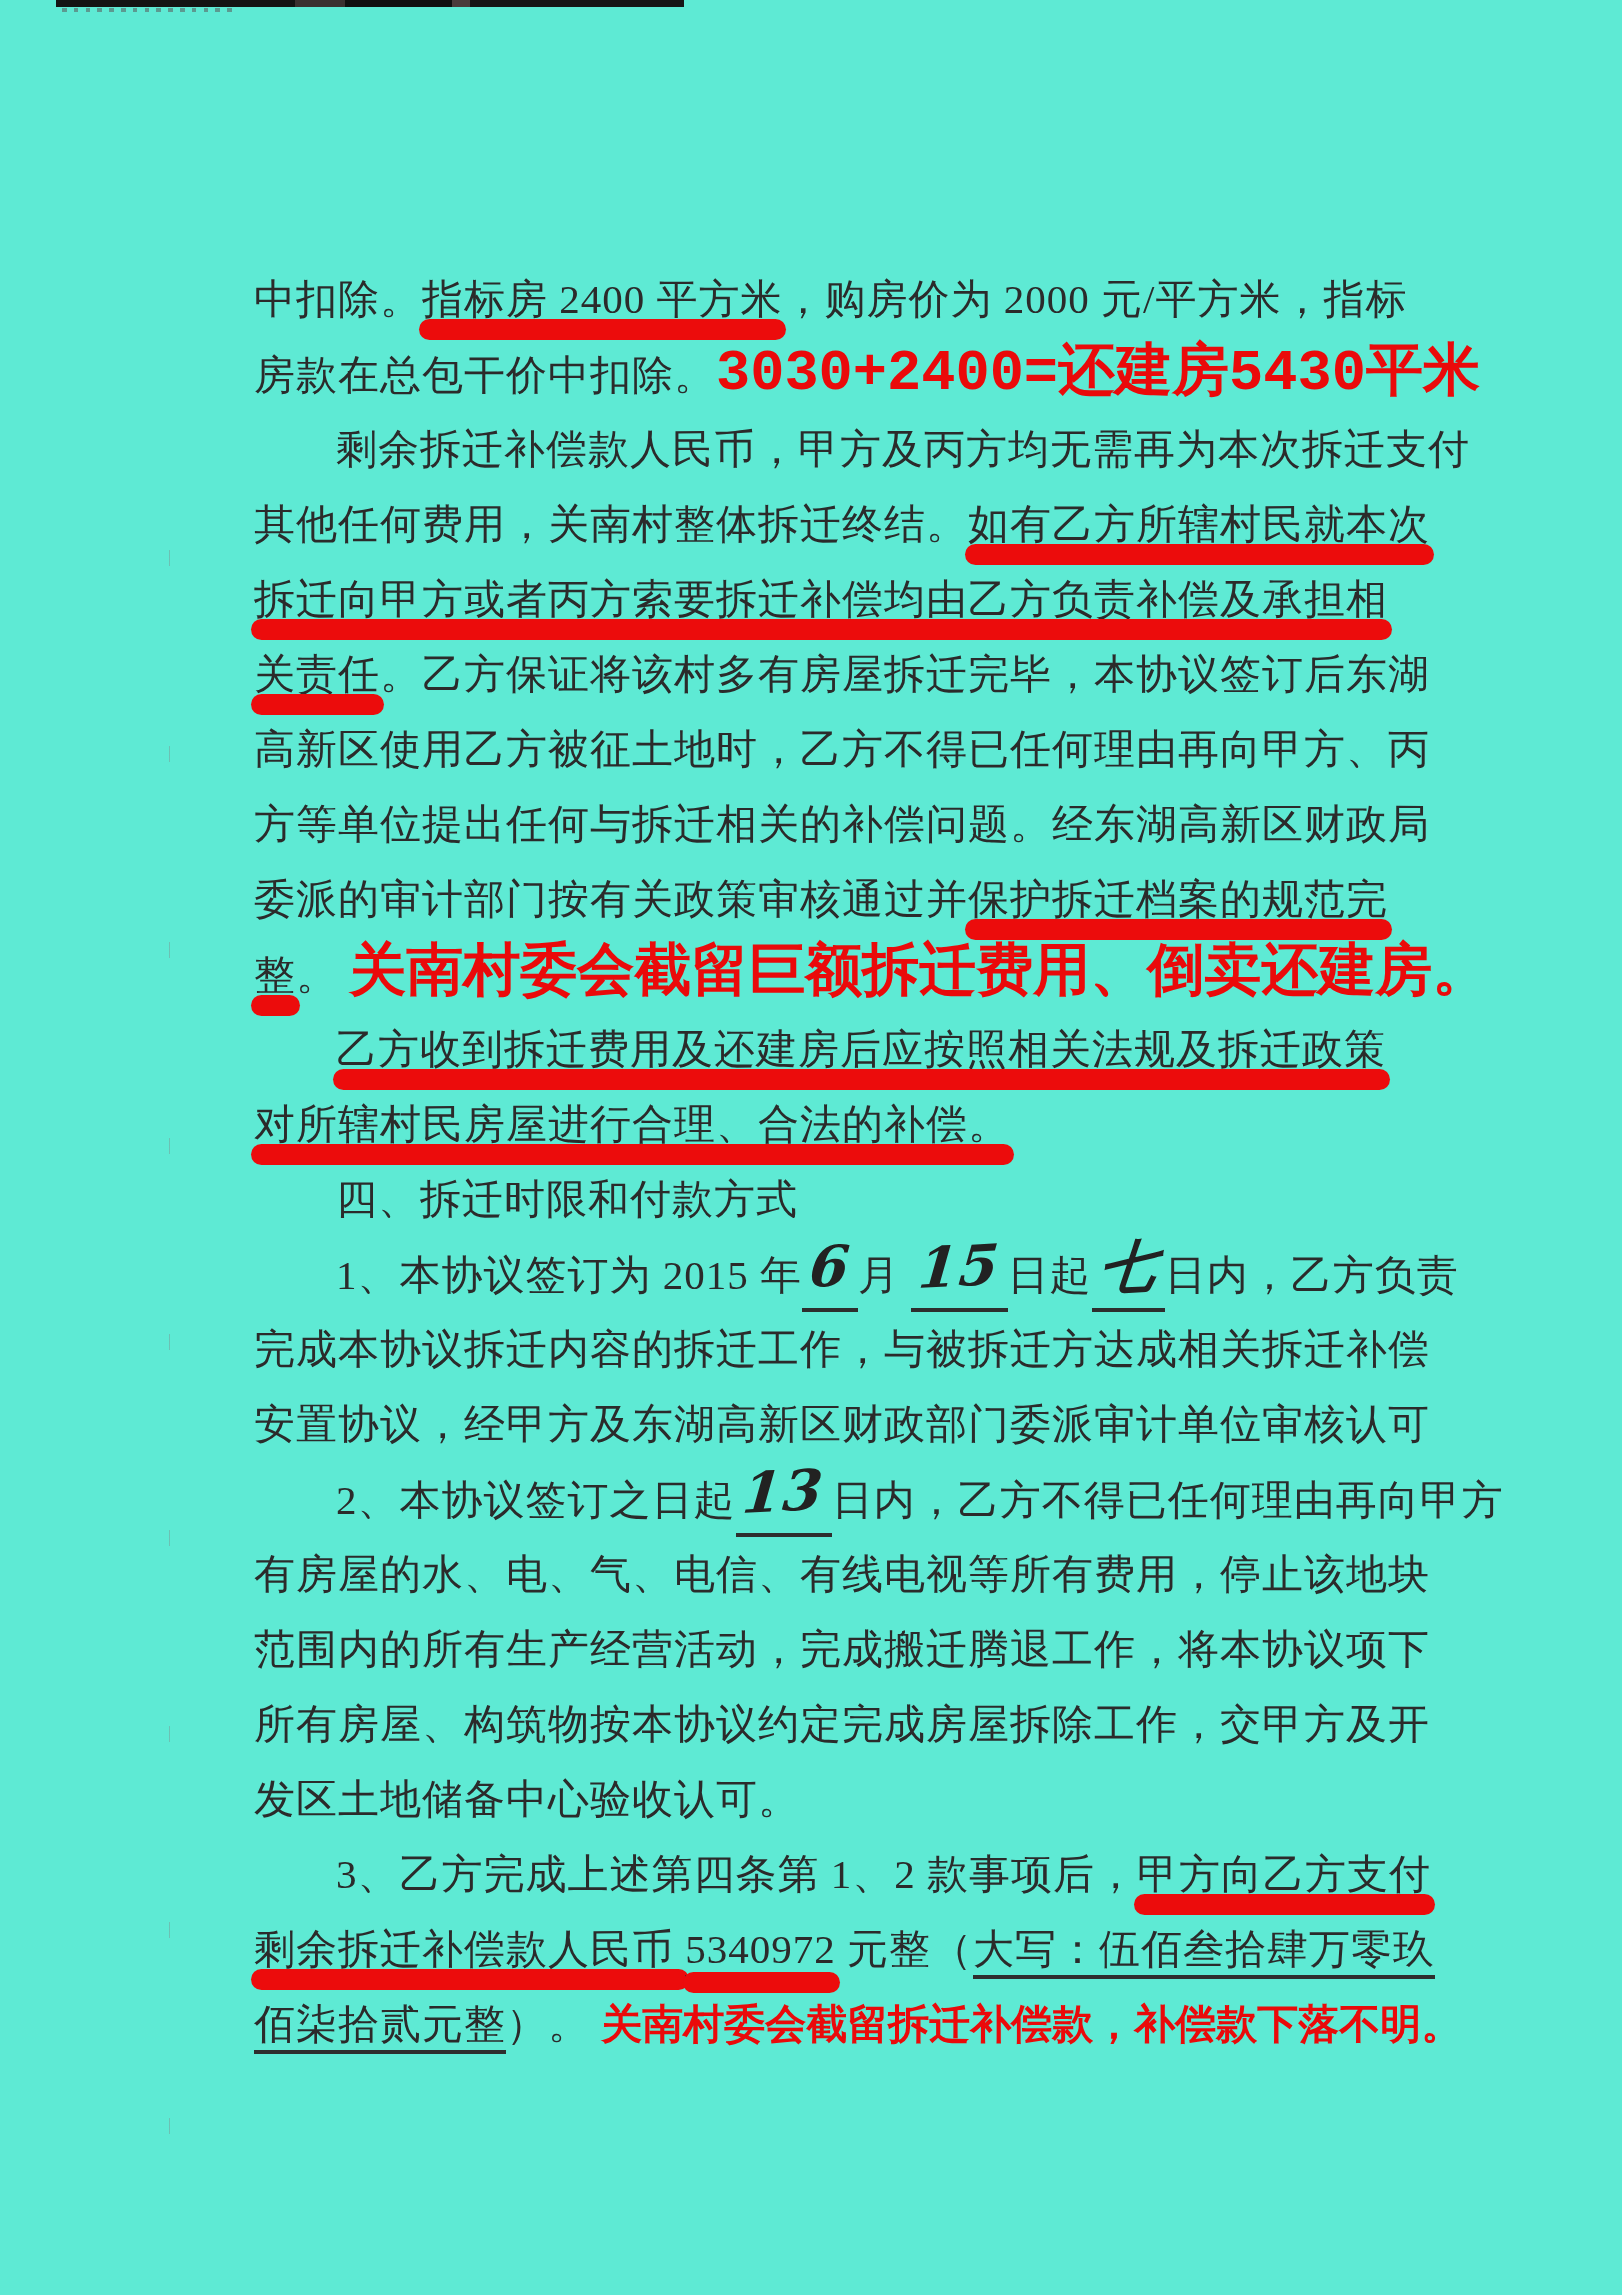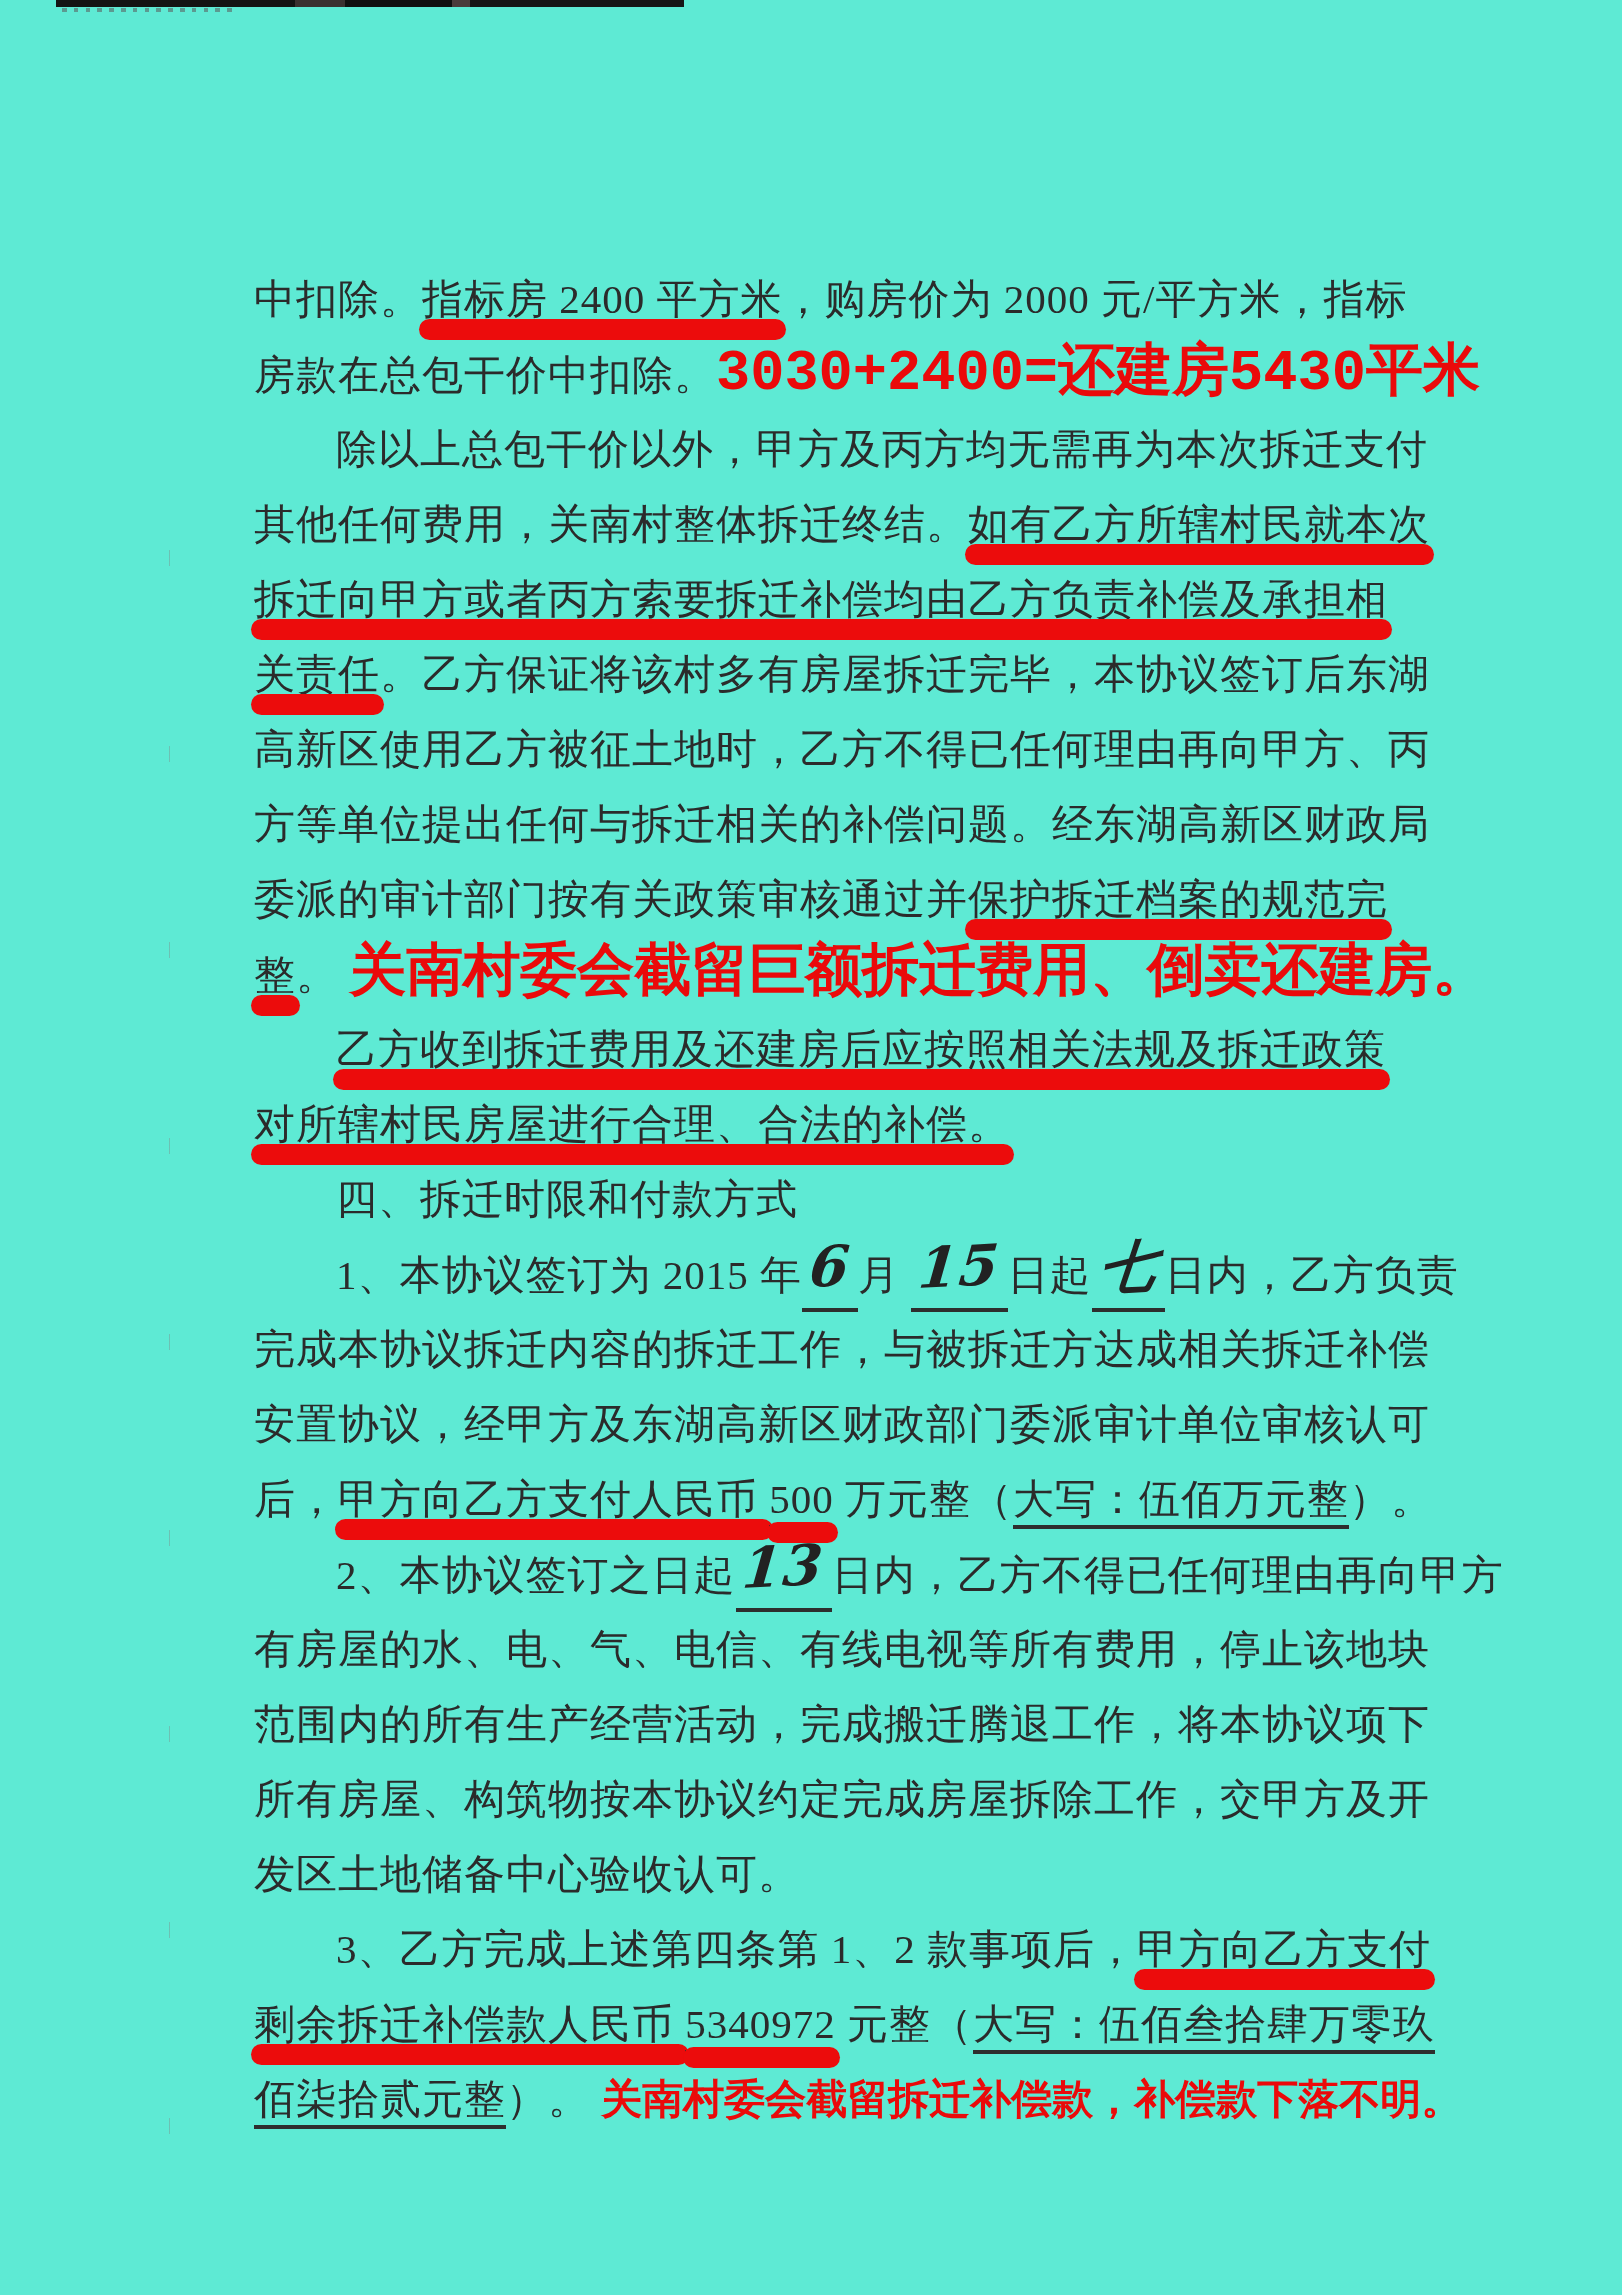--- a/index.html
+++ b/index.html
@@ -84,35 +84,34 @@
 </head>
 <body>
 
 <div class="page" style="background: #5eead4;">
   <div class="artifact-top"></div>
   <div class="artifact-top2"></div>
   <div class="artifact-dots"></div>
   <div class="doc" id="doc-body" style="color: rgb(43, 43, 43);">
       <div class="line"><span class="">中扣除。</span><span class="marker">指标房 2400 平方米</span><span class="">，购房价为 2000 元/平方米，指标</span></div>
       <div class="line"><span class="">房款在总包干价中扣除。</span><span class="annot annot-xl">3030+2400=还建房5430平米</span></div>
-      <div class="line indent"><span class="">除以上总包干价以外，甲方及丙方均无需再为本次拆迁支付</span></div>
+      <div class="line indent"><span class="">剩余拆迁补偿款人民币，甲方及丙方均无需再为本次拆迁支付</span></div>
       <div class="line"><span class="">其他任何费用，关南村整体拆迁终结。</span><span class="marker">如有乙方所辖村民就本次</span></div>
       <div class="line"><span class="marker">拆迁向甲方或者丙方索要拆迁补偿均由乙方负责补偿及承担相</span></div>
       <div class="line"><span class="marker">关责任</span><span class="">。乙方保证将该村多有房屋拆迁完毕，本协议签订后东湖</span></div>
       <div class="line"><span class="">高新区使用乙方被征土地时，乙方不得已任何理由再向甲方、丙</span></div>
       <div class="line"><span class="">方等单位提出任何与拆迁相关的补偿问题。经东湖高新区财政局</span></div>
       <div class="line"><span class="">委派的审计部门按有关政策审核通过并</span><span class="marker">保护拆迁档案的规范完</span></div>
       <div class="line"><span class="marker">整</span><span class="">。 </span><span class="annot annot-xl">关南村委会截留巨额拆迁费用、倒卖还建房。</span></div>
       <div class="line indent"><span class="marker">乙方收到拆迁费用及还建房后应按照相关法规及拆迁政策</span></div>
       <div class="line"><span class="marker">对所辖村民房屋进行合理、合法的补偿。</span></div>
       <div class="line indent"><span class="bold">四、拆迁时限和付款方式</span></div>
       <div class="line indent"><span class="">1、本协议签订为 2015 年</span><span class="blank"><span class="hw">6</span></span><span class="">月 </span><span class="blank"><span class="hw">15</span></span><span class="">日起</span><span class="blank"><span class="hw">七</span></span><span class="">日内，乙方负责</span></div>
       <div class="line"><span class="">完成本协议拆迁内容的拆迁工作，与被拆迁方达成相关拆迁补偿</span></div>
       <div class="line"><span class="">安置协议，经甲方及东湖高新区财政部门委派审计单位审核认可</span></div>
-      <div class="line"><span class="">后，</span><span class="marker">甲方向乙方支付人民币 </span><span class="marker uline">500</span><span class=""> 万元整（</span><span class="uline">大写：伍佰万元整</span><span class="">）。</span></div>
       <div class="line indent"><span class="">2、本协议签订之日起</span><span class="blank"><span class="hw">13</span></span><span class="">日内，乙方不得已任何理由再向甲方</span></div>
       <div class="line"><span class="">有房屋的水、电、气、电信、有线电视等所有费用，停止该地块</span></div>
       <div class="line"><span class="">范围内的所有生产经营活动，完成搬迁腾退工作，将本协议项下</span></div>
       <div class="line"><span class="">所有房屋、构筑物按本协议约定完成房屋拆除工作，交甲方及开</span></div>
       <div class="line"><span class="">发区土地储备中心验收认可。</span></div>
       <div class="line indent"><span class="">3、乙方完成上述第四条第 1、2 款事项后，</span><span class="marker">甲方向乙方支付</span></div>
       <div class="line"><span class="marker">剩余拆迁补偿款人民币 </span><span class="marker uline">5340972</span><span class=""> 元整（</span><span class="uline">大写：伍佰叁拾肆万零玖</span></div>
       <div class="line"><span class="uline">佰柒拾贰元整</span><span class="">）。 </span><span class="annot annot-md">关南村委会截留拆迁补偿款，补偿款下落不明。</span></div>
     </div>
 </div>

